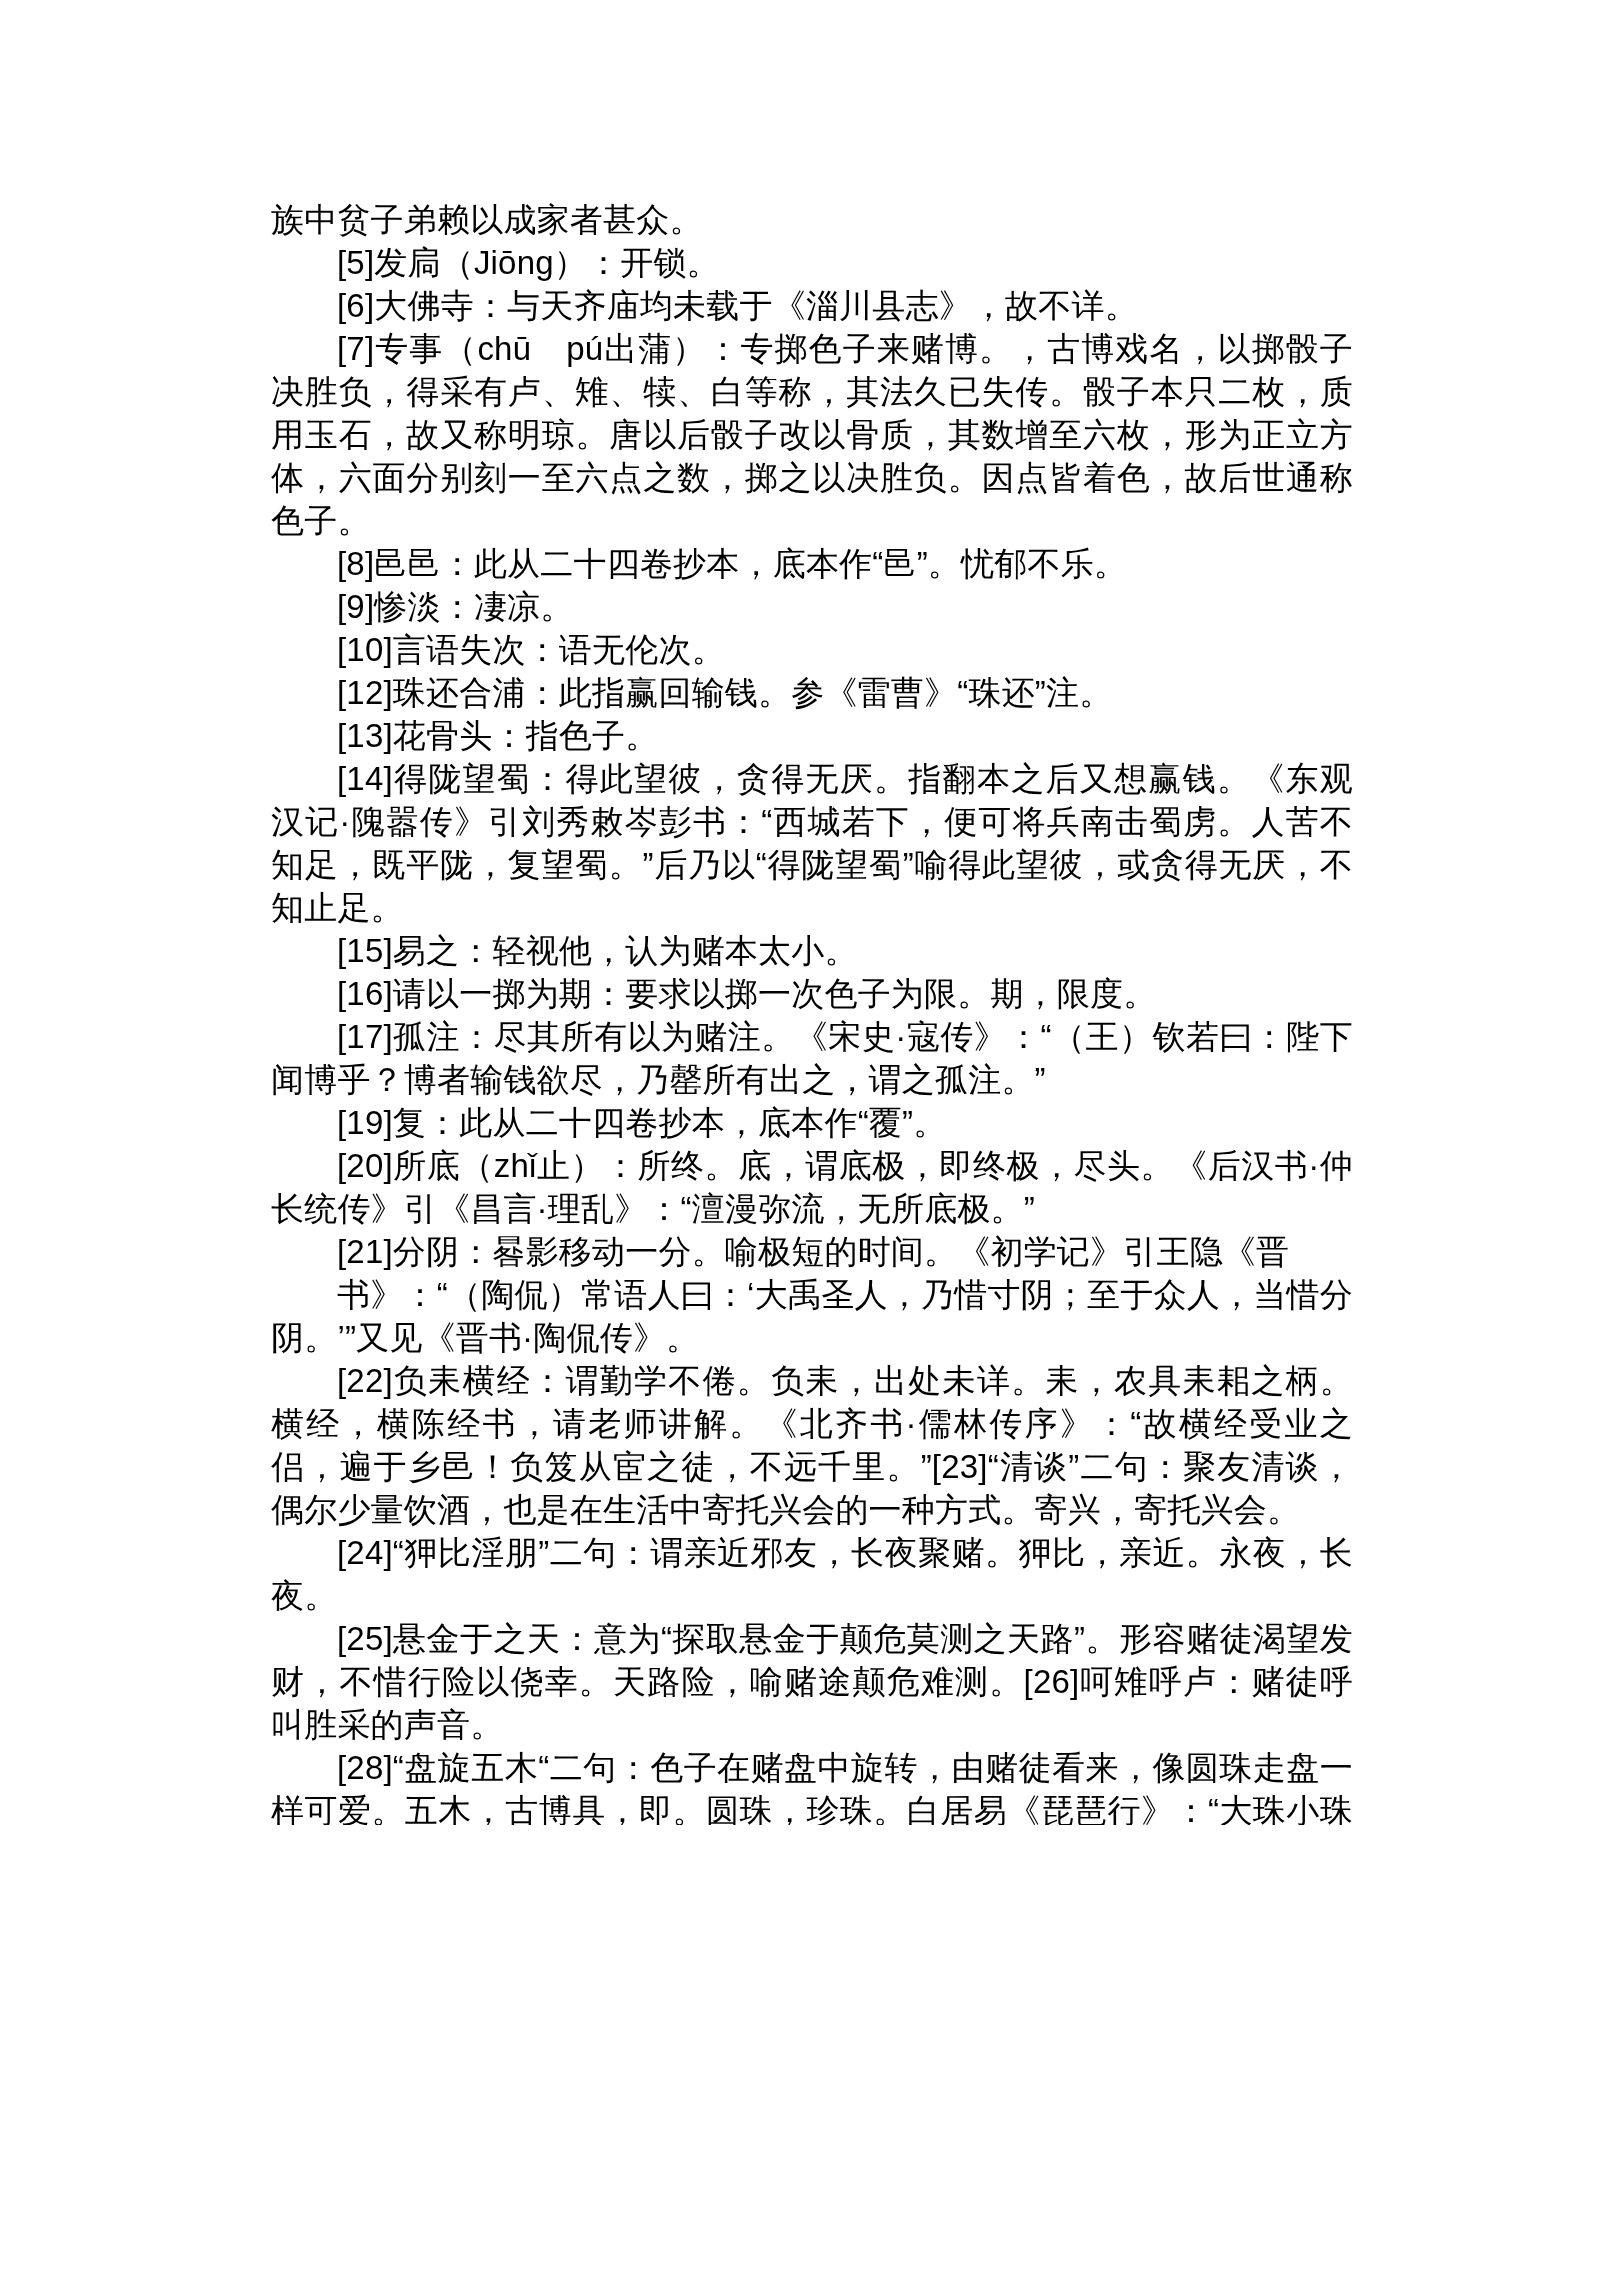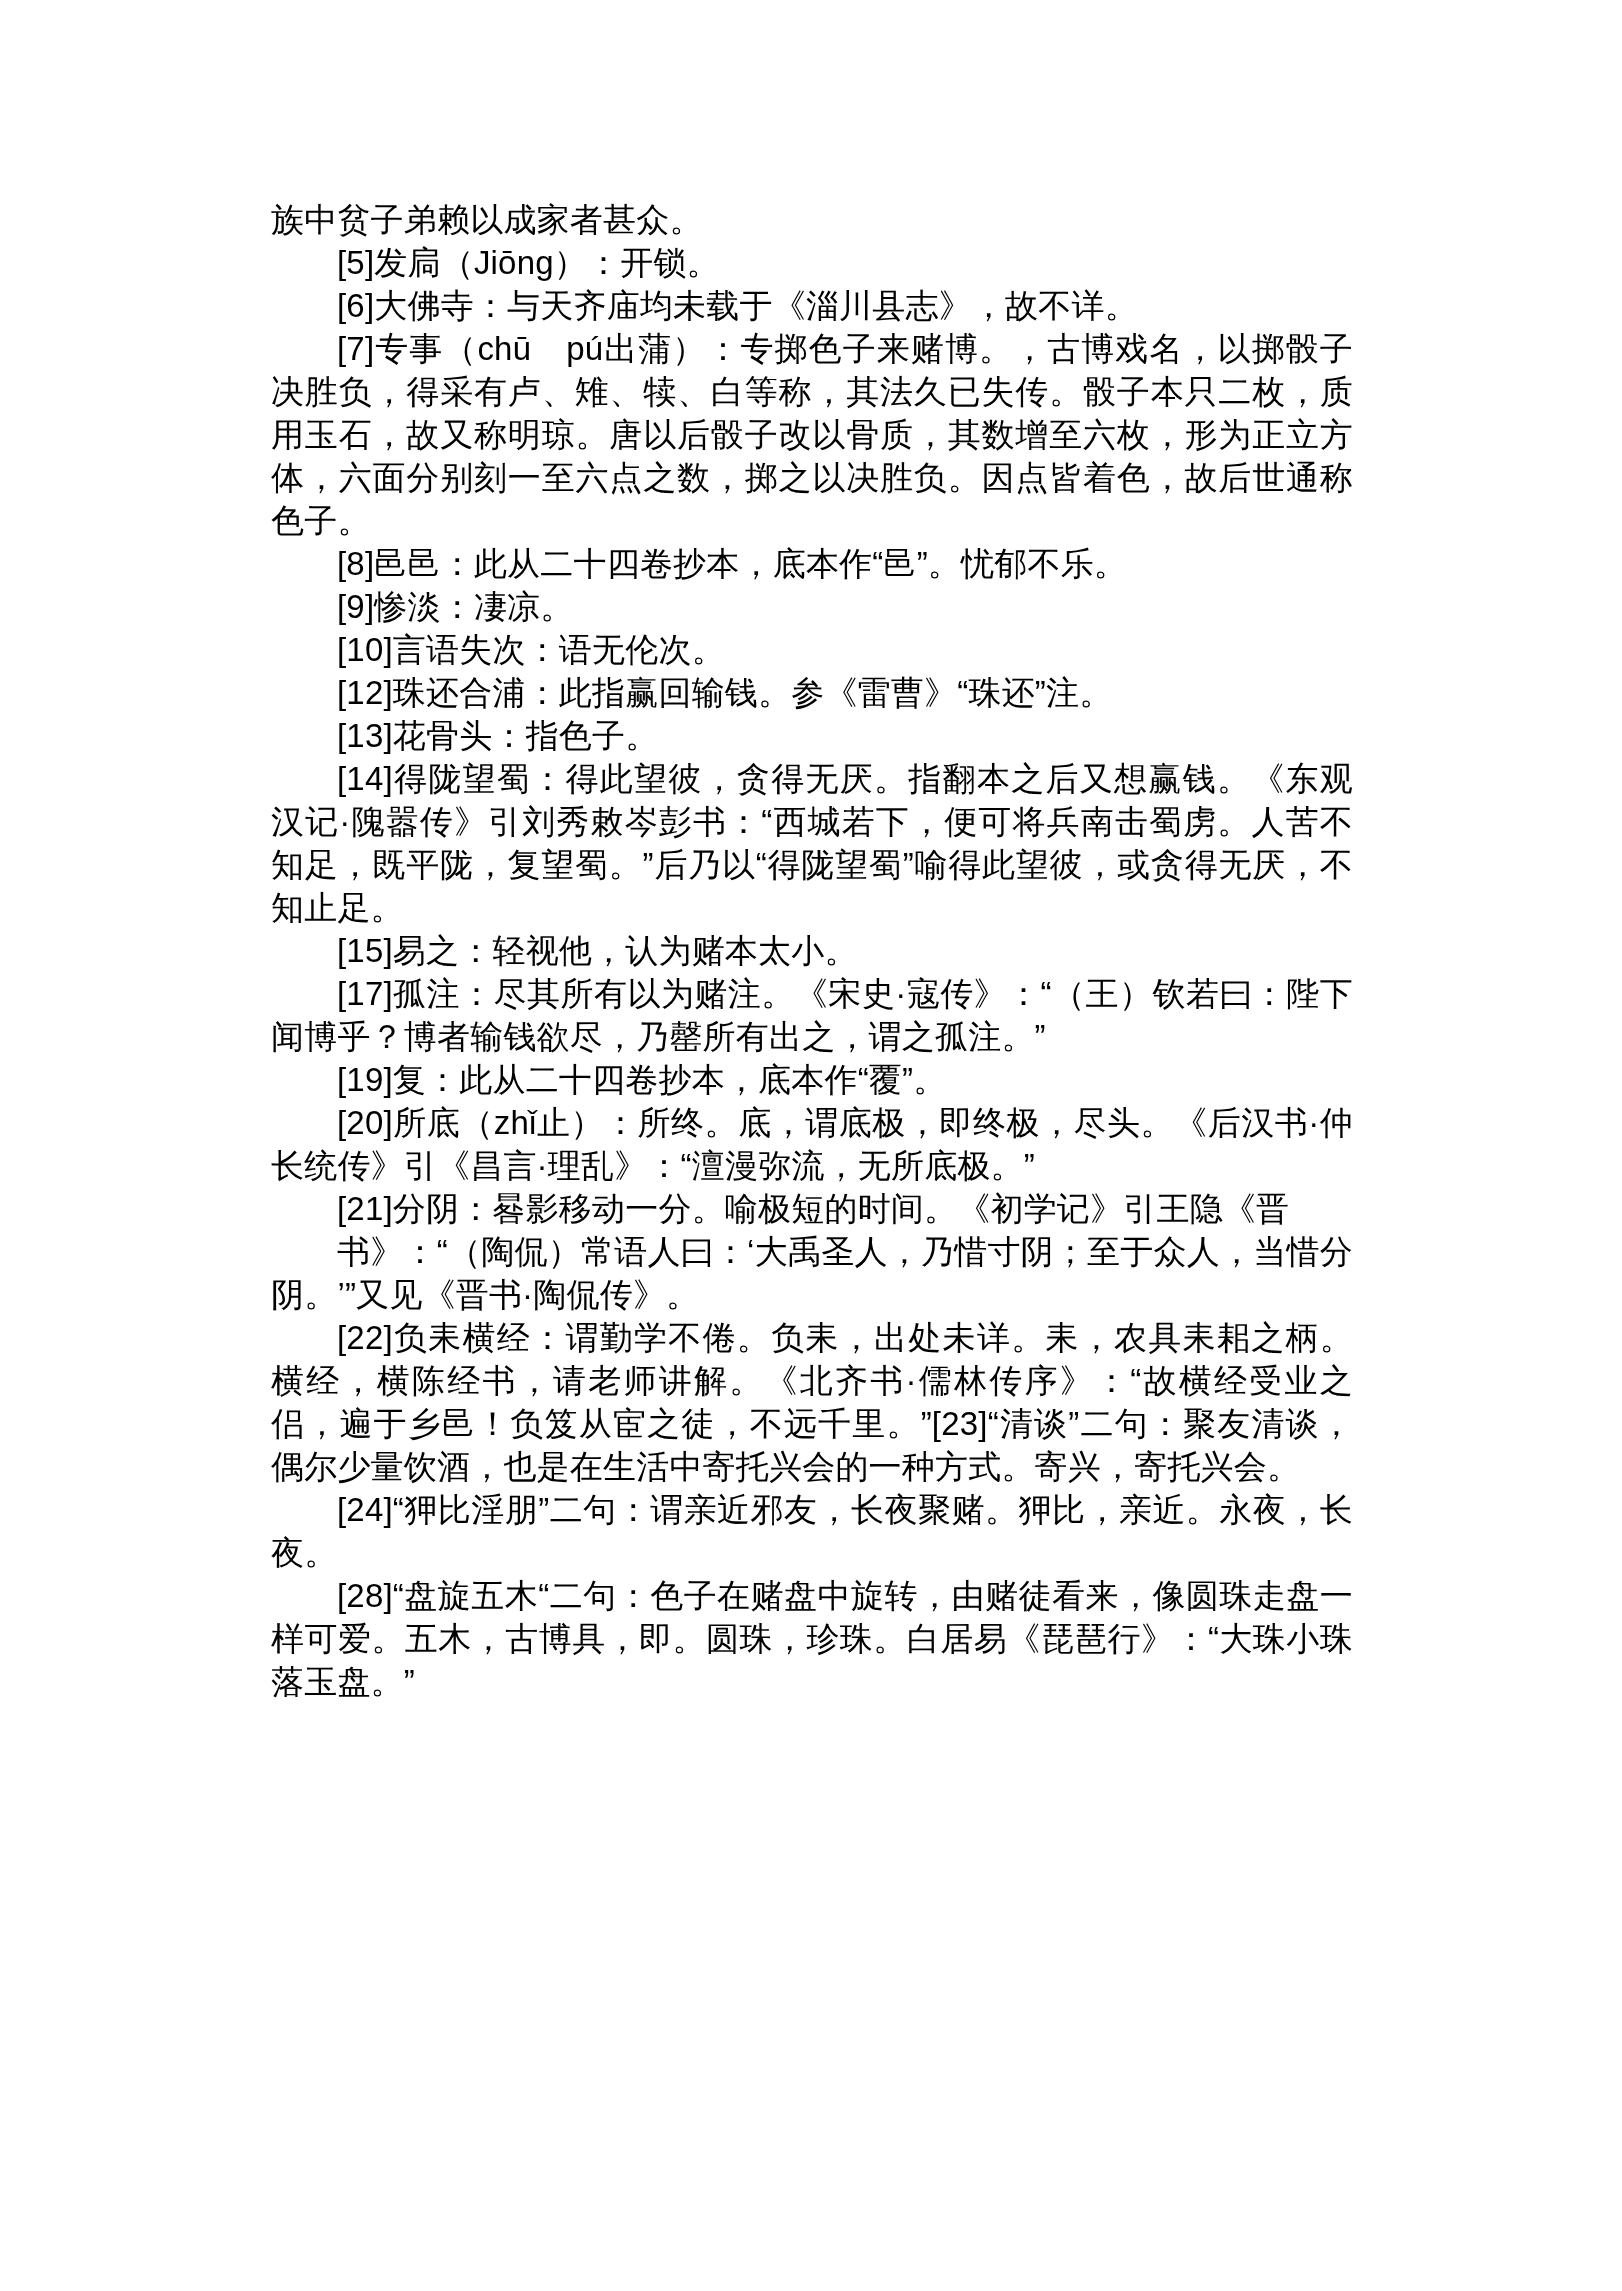--- a/index.html
+++ b/index.html
@@ -41,23 +41,25 @@
       <p class="para">[5]发扃（Jiōng）：开锁。</p>
       <p class="para">[6]大佛寺：与天齐庙均未载于《淄川县志》，故不详。</p>
       <p class="para">[7]专事（chū　pú出蒲）：专掷色子来赌博。，古博戏名，以掷骰子决胜负，得采有卢、雉、犊、白等称，其法久已失传。骰子本只二枚，质用玉石，故又称明琼。唐以后骰子改以骨质，其数增至六枚，形为正立方体，六面分别刻一至六点之数，掷之以决胜负。因点皆着色，故后世通称色子。</p>
       <p class="para">[8]邑邑：此从二十四卷抄本，底本作“邑”。忧郁不乐。</p>
       <p class="para">[9]惨淡：凄凉。</p>
       <p class="para">[10]言语失次：语无伦次。</p>
       <p class="para">[12]珠还合浦：此指赢回输钱。参《雷曹》“珠还”注。</p>
       <p class="para">[13]花骨头：指色子。</p>
       <p class="para">[14]得陇望蜀：得此望彼，贪得无厌。指翻本之后又想赢钱。《东观汉记·隗嚣传》引刘秀敕岑彭书：“西城若下，便可将兵南击蜀虏。人苦不知足，既平陇，复望蜀。”后乃以“得陇望蜀”喻得此望彼，或贪得无厌，不知止足。</p>
       <p class="para">[15]易之：轻视他，认为赌本太小。</p>
+      <p class="para">[16]请以一掷为期：要求以掷一次色子为限。期，限度。</p>
       <p class="para">[17]孤注：尽其所有以为赌注。《宋史·寇传》：“（王）钦若曰：陛下闻博乎？博者输钱欲尽，乃罄所有出之，谓之孤注。”</p>
       <p class="para">[19]复：此从二十四卷抄本，底本作“覆”。</p>
       <p class="para">[20]所底（zhǐ止）：所终。底，谓底极，即终极，尽头。《后汉书·仲长统传》引《昌言·理乱》：“澶漫弥流，无所底极。”</p>
       <p class="para">[21]分阴：晷影移动一分。喻极短的时间。《初学记》引王隐《晋</p>
       <p class="para">书》：“（陶侃）常语人曰：‘大禹圣人，乃惜寸阴；至于众人，当惜分阴。’”又见《晋书·陶侃传》。</p>
       <p class="para">[22]负耒横经：谓勤学不倦。负耒，出处未详。耒，农具耒耜之柄。横经，横陈经书，请老师讲解。《北齐书·儒林传序》：“故横经受业之侣，遍于乡邑！负笈从宦之徒，不远千里。”[23]“清谈”二句：聚友清谈，偶尔少量饮酒，也是在生活中寄托兴会的一种方式。寄兴，寄托兴会。</p>
       <p class="para">[24]“狎比淫朋”二句：谓亲近邪友，长夜聚赌。狎比，亲近。永夜，长夜。</p>
+      <p class="para">[25]悬金于之天：意为“探取悬金于颠危莫测之天路”。形容赌徒渴望发财，不惜行险以侥幸。天路险，喻赌途颠危难测。[26]呵雉呼卢：赌徒呼叫胜采的声音。</p>
       <p class="para">[28]“盘旋五木“二句：色子在赌盘中旋转，由赌徒看来，像圆珠走盘一样可爱。五木，古博具，即。圆珠，珍珠。白居易《琵琶行》：“大珠小珠落玉盘。”</p>
     </div>
 </div>
 
 
 </body></html>

